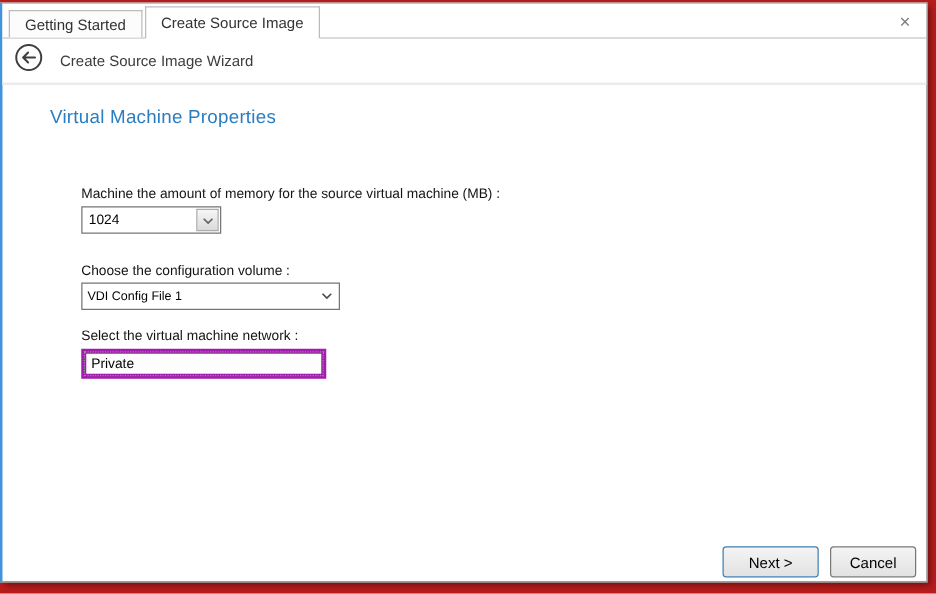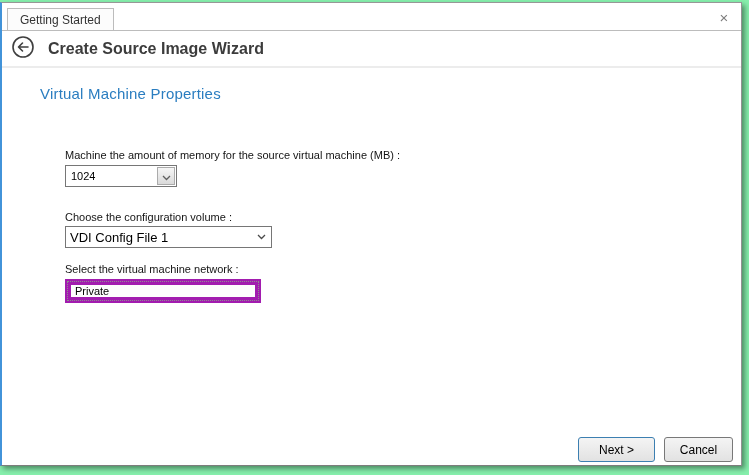--- a/index.html
+++ b/index.html
@@ -1,17 +1,17 @@
 <!DOCTYPE html>
 <html><head>
 <meta charset="utf-8">
 <style>
   * { margin:0; padding:0; box-sizing:border-box; }
   body { background:#ffffff; font-family:"Liberation Sans", sans-serif; }
-  .stage { position:relative; width:749px; height:475px; background:#86efac; overflow:hidden; }
+  .stage { position:relative; width:749px; height:475px; background:#b91c1c; overflow:hidden; }
 
   .window {
     position:absolute; left:0; top:2px; width:742px; height:464px;
     background:#ffffff;
     border-top:1px solid #979797;
     border-right:1px solid #929292;
     border-bottom:1px solid #7d7d7d;
     border-left:2px solid #4293d9;
     box-shadow:3px 3px 5px rgba(0,0,0,0.40);
   }
@@ -42,21 +42,21 @@
     color:#7d7d7d; font-size:15px; line-height:1; cursor:default; z-index:3;
   }
 
   
   .header {
     position:absolute; top:28px; left:0; right:0; height:37px;
     display:flex; align-items:center; padding-left:9px;
     border-bottom:2px solid #ececec; background:#ffffff;
   }
   .back-btn { width:24px; height:24px; display:flex; align-items:center; justify-content:center; }
-  .header-title { margin-left:13px; font-size:16px; color:#3c3c3c;font-weight:bold; }
+  .header-title { margin-left:13px; font-size:12px; color:#3c3c3c; }
 
   
   .page-heading {
     position:absolute; top:82px; left:38px;
     font-size:15px; color:#2a7dc0; letter-spacing:0.2px;
   }
   .field-label { position:absolute; left:63px; font-size:11px; color:#141414; white-space:nowrap; }
   .lbl-memory  { top:146px; }
   .lbl-volume  { top:208px; }
   .lbl-network { top:260px; }
@@ -72,27 +72,27 @@
     background:linear-gradient(#f6f6f6,#dadada);
     display:flex; align-items:center; justify-content:center;
   }
 
   
   .combo2 {
     position:absolute; top:223px; left:63px; width:207px; height:22px;
     border:1px solid #767676; background:#ffffff;
     display:flex; align-items:center;
   }
-  .combo2 .val { flex:1; font-size:13px; color:#000000; padding-left:4px; }
+  .combo2 .val { flex:1; font-size:10px; color:#000000; padding-left:4px; }
   .combo2 .chev { width:20px; display:flex; align-items:center; justify-content:center; }
 
   
   .combo3 { position:absolute; top:276px; left:63px; width:218px; height:24px; display:flex; }
   .combo3 .txt {
-    width:196px; height:24px; border:6px solid #a21caf; background:#fdfdfd;
+    width:196px; height:24px; border:4px solid #a21caf; background:#fdfdfd;
     display:flex; align-items:center; padding-left:4px;
     font-size:11px; color:#000000;
     outline:1px dotted #8f8f8f; outline-offset:-3px;
   }
 
   
   .btn {
     position:absolute; top:434px; height:25px;
     display:flex; align-items:center; justify-content:center;
     font-size:12px; color:#000000; border-radius:3px;
@@ -103,20 +103,23 @@
 </style>
 </head>
 <body>
 
 <div class="stage">
   <div class="window">
 
     <div class="tabbar">
       <div class="tab inactive">
         <span>Getting Started</span>
+      </div>
+      <div class="tab active">
+        <span>Create Source Image</span>
       </div>
     </div>
 
     <div class="close-btn">
       <span>×</span>
     </div>
 
     <div class="header">
       <div class="back-btn">
         <span>

